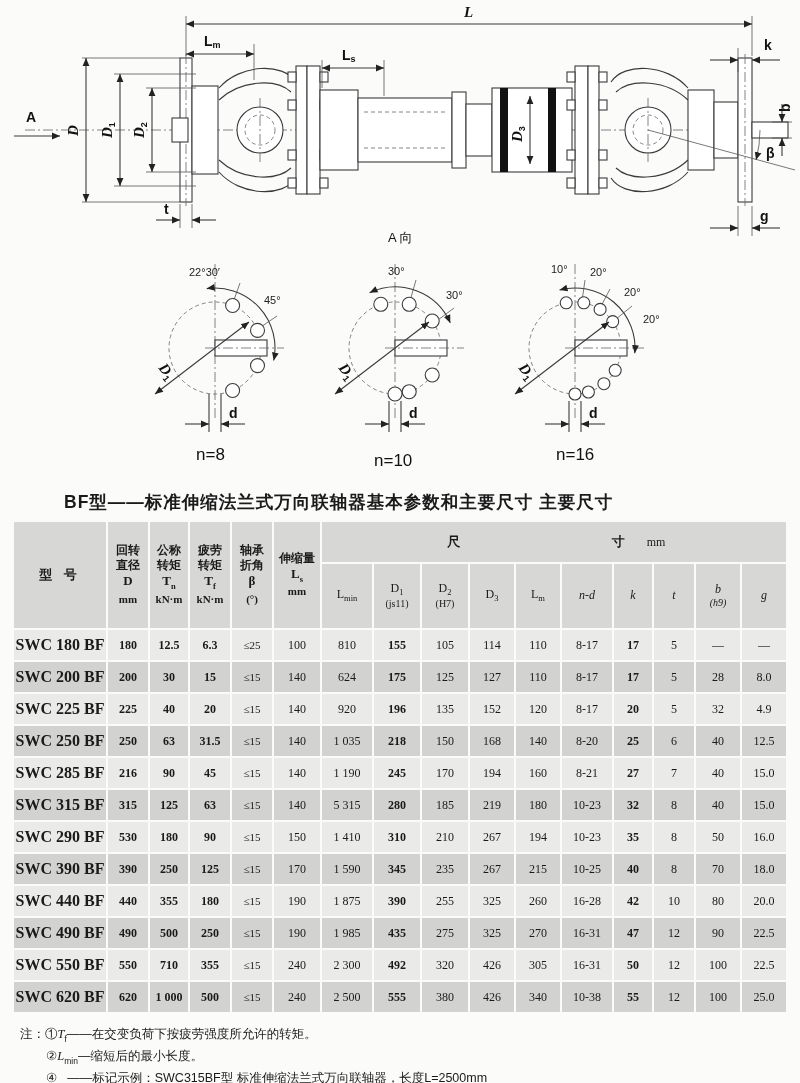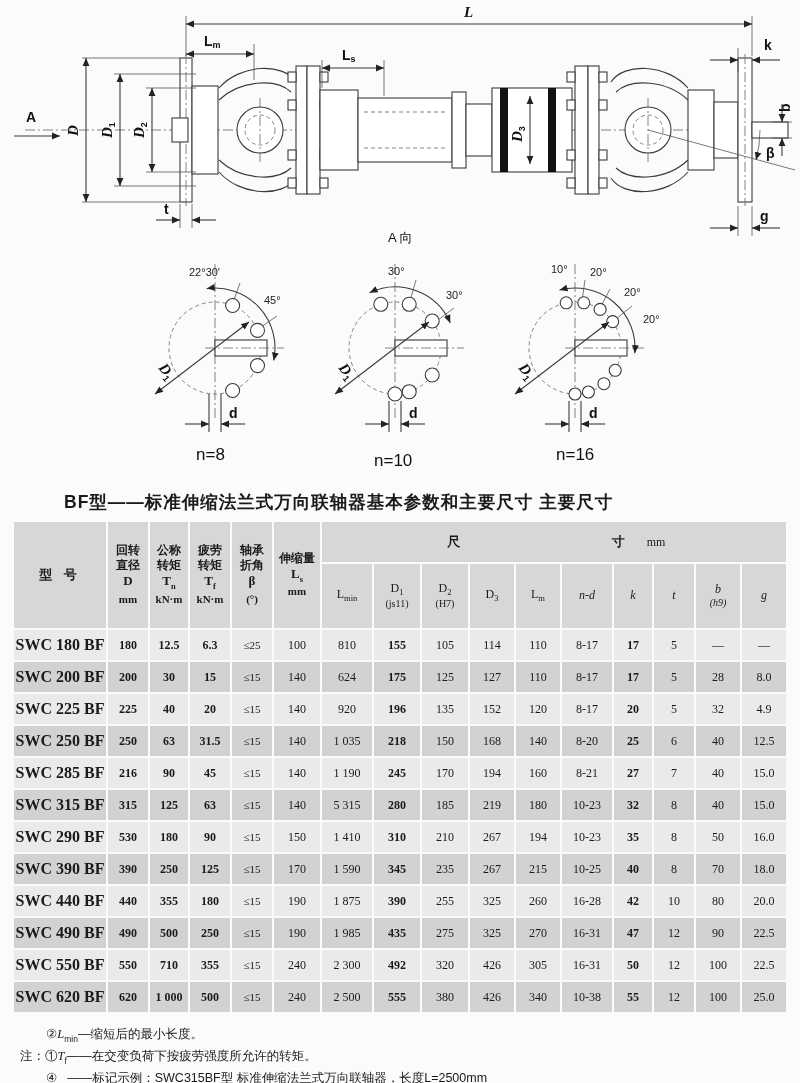--- a/index.html
+++ b/index.html
@@ -611,25 +611,25 @@
             <td>12</td>
             <td>100</td>
             <td>25.0</td>
           </tr>
         </tbody>
   </table>
   </div>
 
   
   <div class="notes">
-    <div class="note-line ind">
-      <span>②</span><span class="nsym">L</span><sub>min</sub><span>—缩短后的最小长度。</span>
-    </div>
     <div class="note-line">
       <span>注：</span><span>①</span><span class="nsym">T</span><sub>f</sub><span>——在交变负荷下按疲劳强度所允许的转矩。</span>
     </div>
     <div class="note-line ind">
+      <span>②</span><span class="nsym">L</span><sub>min</sub><span>—缩短后的最小长度。</span>
+    </div>
+    <div class="note-line ind">
       <span>④</span><span class="gap"></span><span>——标记示例：SWC315BF型 标准伸缩法兰式万向联轴器，长度L=2500mm</span>
     </div>
 
   </div>
 
 </div>
 
 </body></html>

